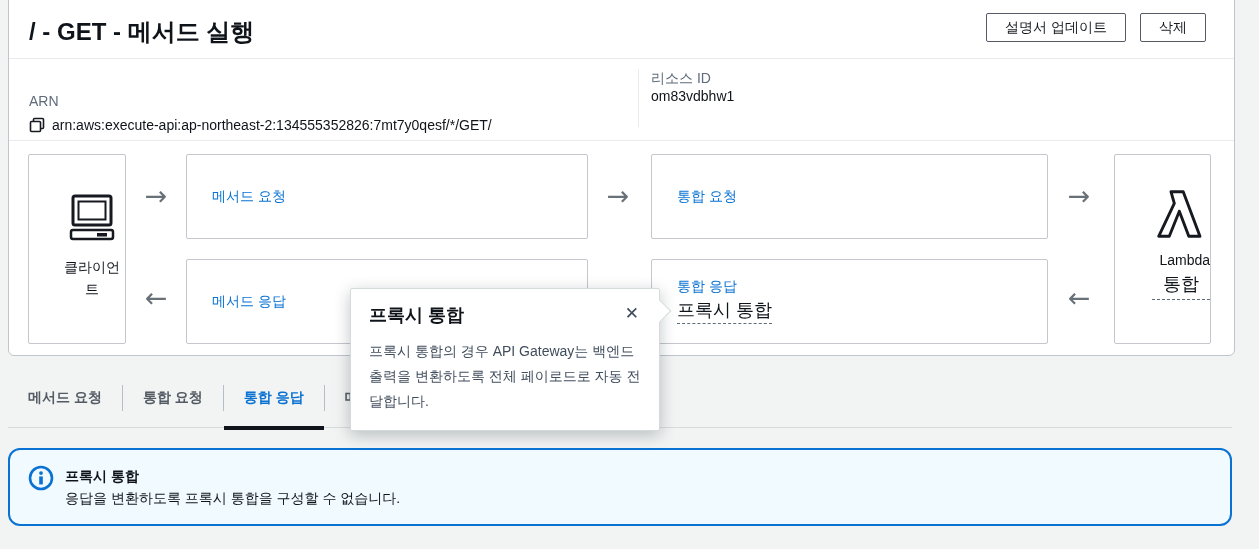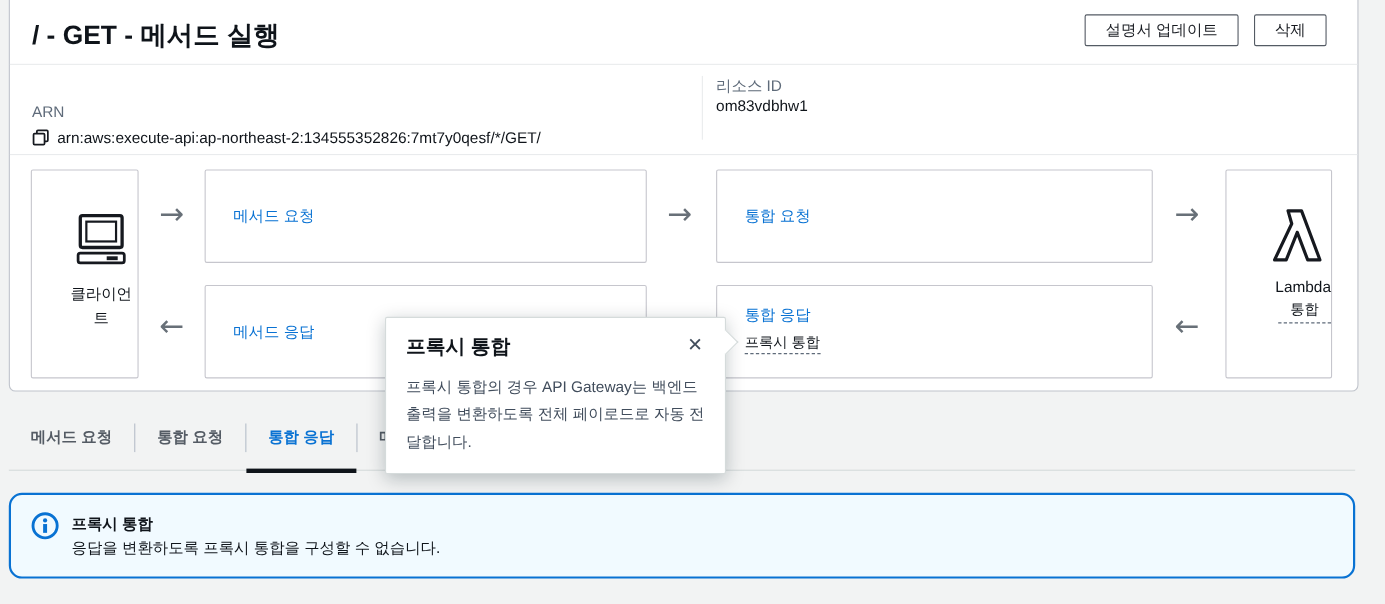--- a/index.html
+++ b/index.html
@@ -49,21 +49,21 @@
   .ireq-box    { left: 642px; top: 157px; width: 397px; height: 85px; }
   .ires-box    { left: 642px; top: 262px; width: 397px; height: 85px; }
   .lambda-box  { left: 1105px; top: 157px; width: 97px; height: 190px; text-align: right; }
 
   .node-link {
     color: #0972d3; font-size: 14px; text-decoration: none; cursor: pointer;
   }
   .center-label { position: absolute; left: 25px; top: 50%; transform: translateY(-50%); }
   .ires-inner { position: absolute; left: 25px; top: 14px; line-height: 24px; }
   .dashed-link {
-    color: #0f141a; font-size: 13px; cursor: pointer;
+    color: #0f141a; font-size: 18px; cursor: pointer;
     border-bottom: 1px dashed #5f6b7a; padding-bottom: 3px;
   }
   .client-icon { margin-top: 38px; }
   .client-label { width: 56px; margin: 10px auto 0; word-break: break-all; line-height: 22px; color:#0f141a; }
   .lambda-icon { margin-top: 30px; }
   .lambda-name { margin-top: 6px; color:#0f141a; }
   .lambda-sub  { display:inline-block; margin-top: 4px; }
 
   .arrow {
     position: absolute; color: #687078; font-size: 27px; line-height: 1;

